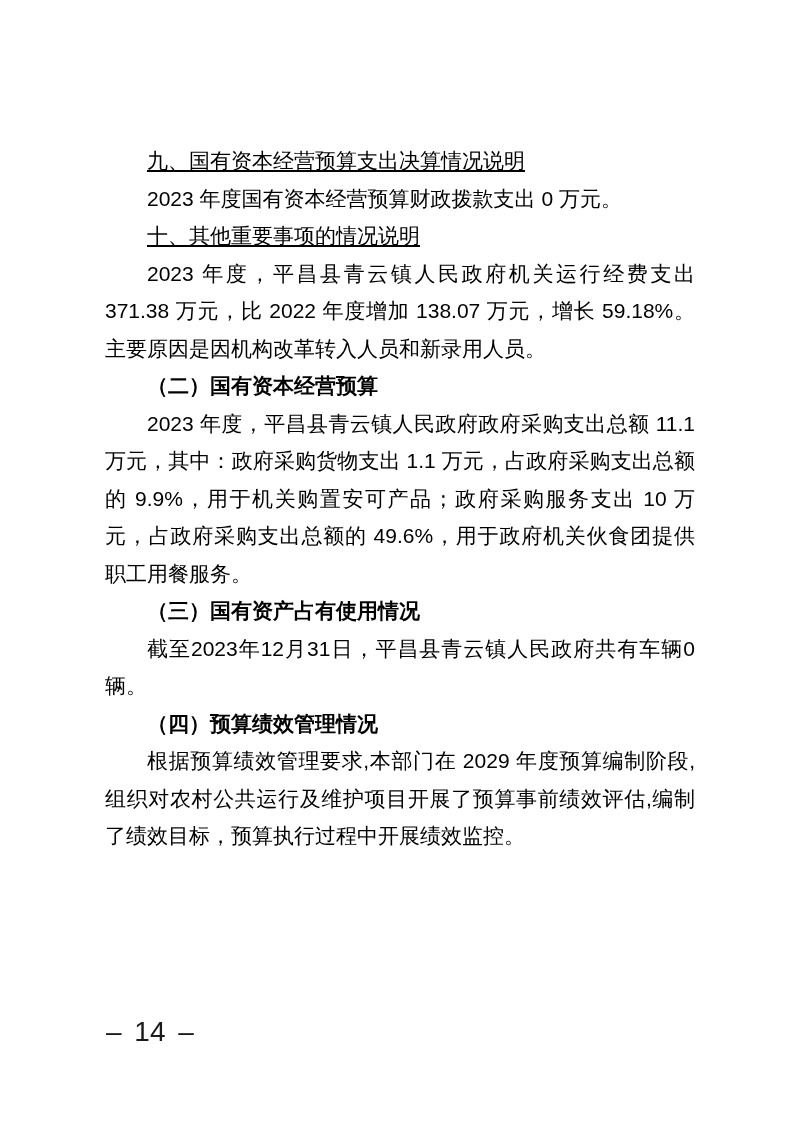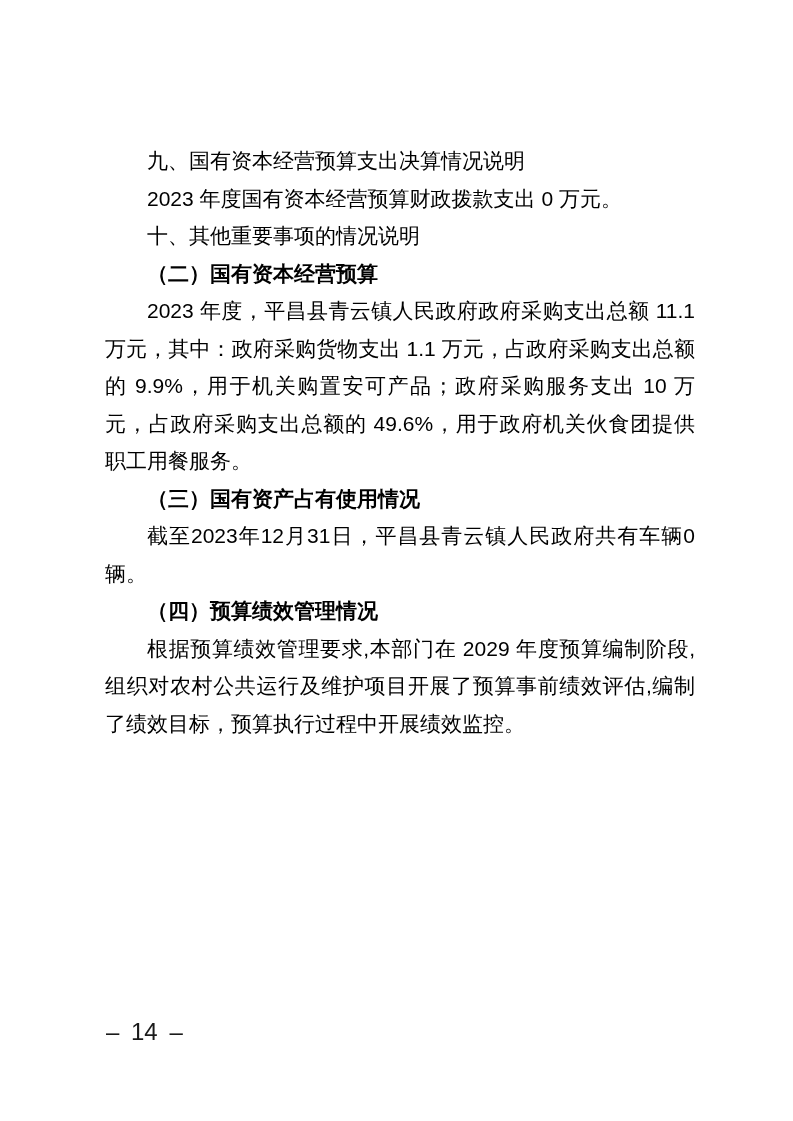--- a/index.html
+++ b/index.html
@@ -28,41 +28,43 @@
   .section-heading,
   .sub-heading {
     margin: 0;
     padding: 0;
     text-indent: 2em;
     text-align: justify;
     text-justify: inter-ideograph;
   }
   .section-heading {
     font-weight: normal;
+    text-decoration: underline;
   }
   .sub-heading {
     font-weight: 700;
   }
   .page-footer {
     position: absolute;
     left: 106px;
     top: 1020px;
-    font-size: 24px;
+    font-size: 28px;
     line-height: 24px;
     word-spacing: 5px;
     color: #1a1a1a;
   }
 </style>
 </head>
 <body>
 
 <div class="page-content">
   <p class="section-heading">九、国有资本经营预算支出决算情况说明</p>
   <p class="para">2023 年度国有资本经营预算财政拨款支出 0 万元。</p>
   <p class="section-heading">十、其他重要事项的情况说明</p>
+  <p class="para">2023 年度，平昌县青云镇人民政府机关运行经费支出 371.38 万元，比 2022 年度增加 138.07 万元，增长 59.18%。主要原因是因机构改革转入人员和新录用人员。</p>
   <p class="sub-heading">（二）国有资本经营预算</p>
   <p class="para">2023 年度，平昌县青云镇人民政府政府采购支出总额 11.1 万元，其中：政府采购货物支出 1.1 万元，占政府采购支出总额的 9.9%，用于机关购置安可产品；政府采购服务支出 10 万元，占政府采购支出总额的 49.6%，用于政府机关伙食团提供职工用餐服务。</p>
   <p class="sub-heading">（三）国有资产占有使用情况</p>
   <p class="para">截至2023年12月31日，平昌县青云镇人民政府共有车辆0辆。</p>
   <p class="sub-heading">（四）预算绩效管理情况</p>
   <p class="para">根据预算绩效管理要求,本部门在 2029 年度预算编制阶段,组织对农村公共运行及维护项目开展了预算事前绩效评估,编制了绩效目标，预算执行过程中开展绩效监控。</p>
 </div>
 
 <div class="page-footer">– 14 –</div>
 

